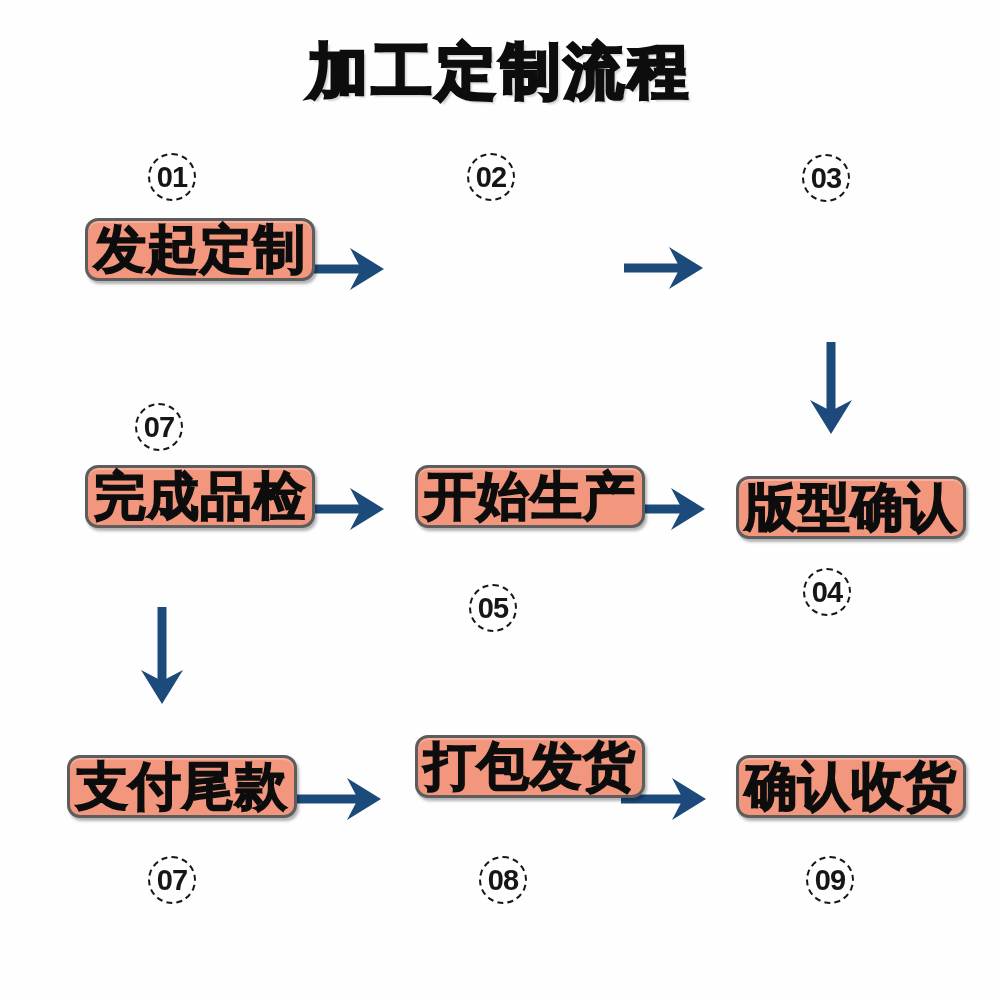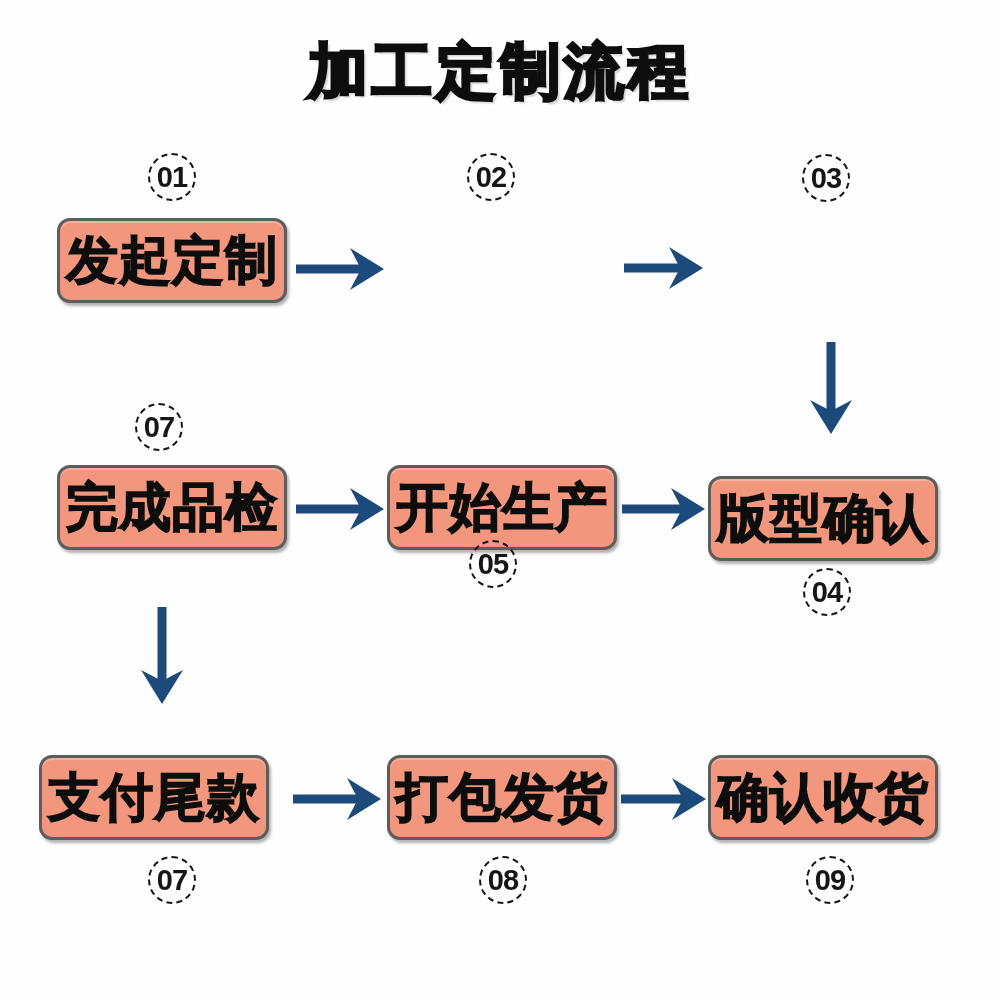--- a/index.html
+++ b/index.html
@@ -30,27 +30,28 @@
     font-weight:900;
     color:var(--text);
     letter-spacing:4px;
     line-height:1.0;
     -webkit-text-stroke:3px var(--text);
     text-shadow:3px 3px 2px rgba(0,0,0,0.18);
     white-space:nowrap;
   }
   .node-box{
     position:absolute;
-    width:230px;height:85px;
+    width:230px;height:63px;
     background:var(--box-fill);
     border:3px solid var(--box-border);
     border-radius:13px;
     box-shadow:2px 3px 3px rgba(0,0,0,0.30), inset 0 2px 0 rgba(255,255,255,0.25);
     display:flex;align-items:center;justify-content:center;
     box-sizing:border-box;
+    margin-left:28px;
   }
   .node-label{
     font-size:52px;
     font-weight:900;
     color:var(--text);
     letter-spacing:1px;
     -webkit-text-stroke:1.5px var(--text);
     white-space:nowrap;
     line-height:1;
     transform:translateY(-1px);
@@ -143,31 +144,31 @@
   <div class="node-box" style="left:57px;top:465px">
       <span class="node-label">完成品检</span>
     </div>
   <div class="node-box" style="left:387px;top:465px">
       <span class="node-label">开始生产</span>
     </div>
   <div class="node-box" style="left:708px;top:476px">
       <span class="node-label">版型确认</span>
     </div>
 
-  <div class="badge" style="left:469px;top:540px">
+  <div class="badge" style="left:469px;top:584px">
       <span class="badge-num">05</span>
     </div>
   <div class="badge" style="left:803px;top:568px">
       <span class="badge-num">04</span>
     </div>
 
   <div class="node-box" style="left:39px;top:755px">
       <span class="node-label">支付尾款</span>
     </div>
-  <div class="node-box" style="left:387px;top:755px">
+  <div class="node-box" style="left:387px;top:735px">
       <span class="node-label">打包发货</span>
     </div>
   <div class="node-box" style="left:708px;top:755px">
       <span class="node-label">确认收货</span>
     </div>
 
   <div class="badge" style="left:148px;top:856px">
       <span class="badge-num">07</span>
     </div>
   <div class="badge" style="left:479px;top:856px">

